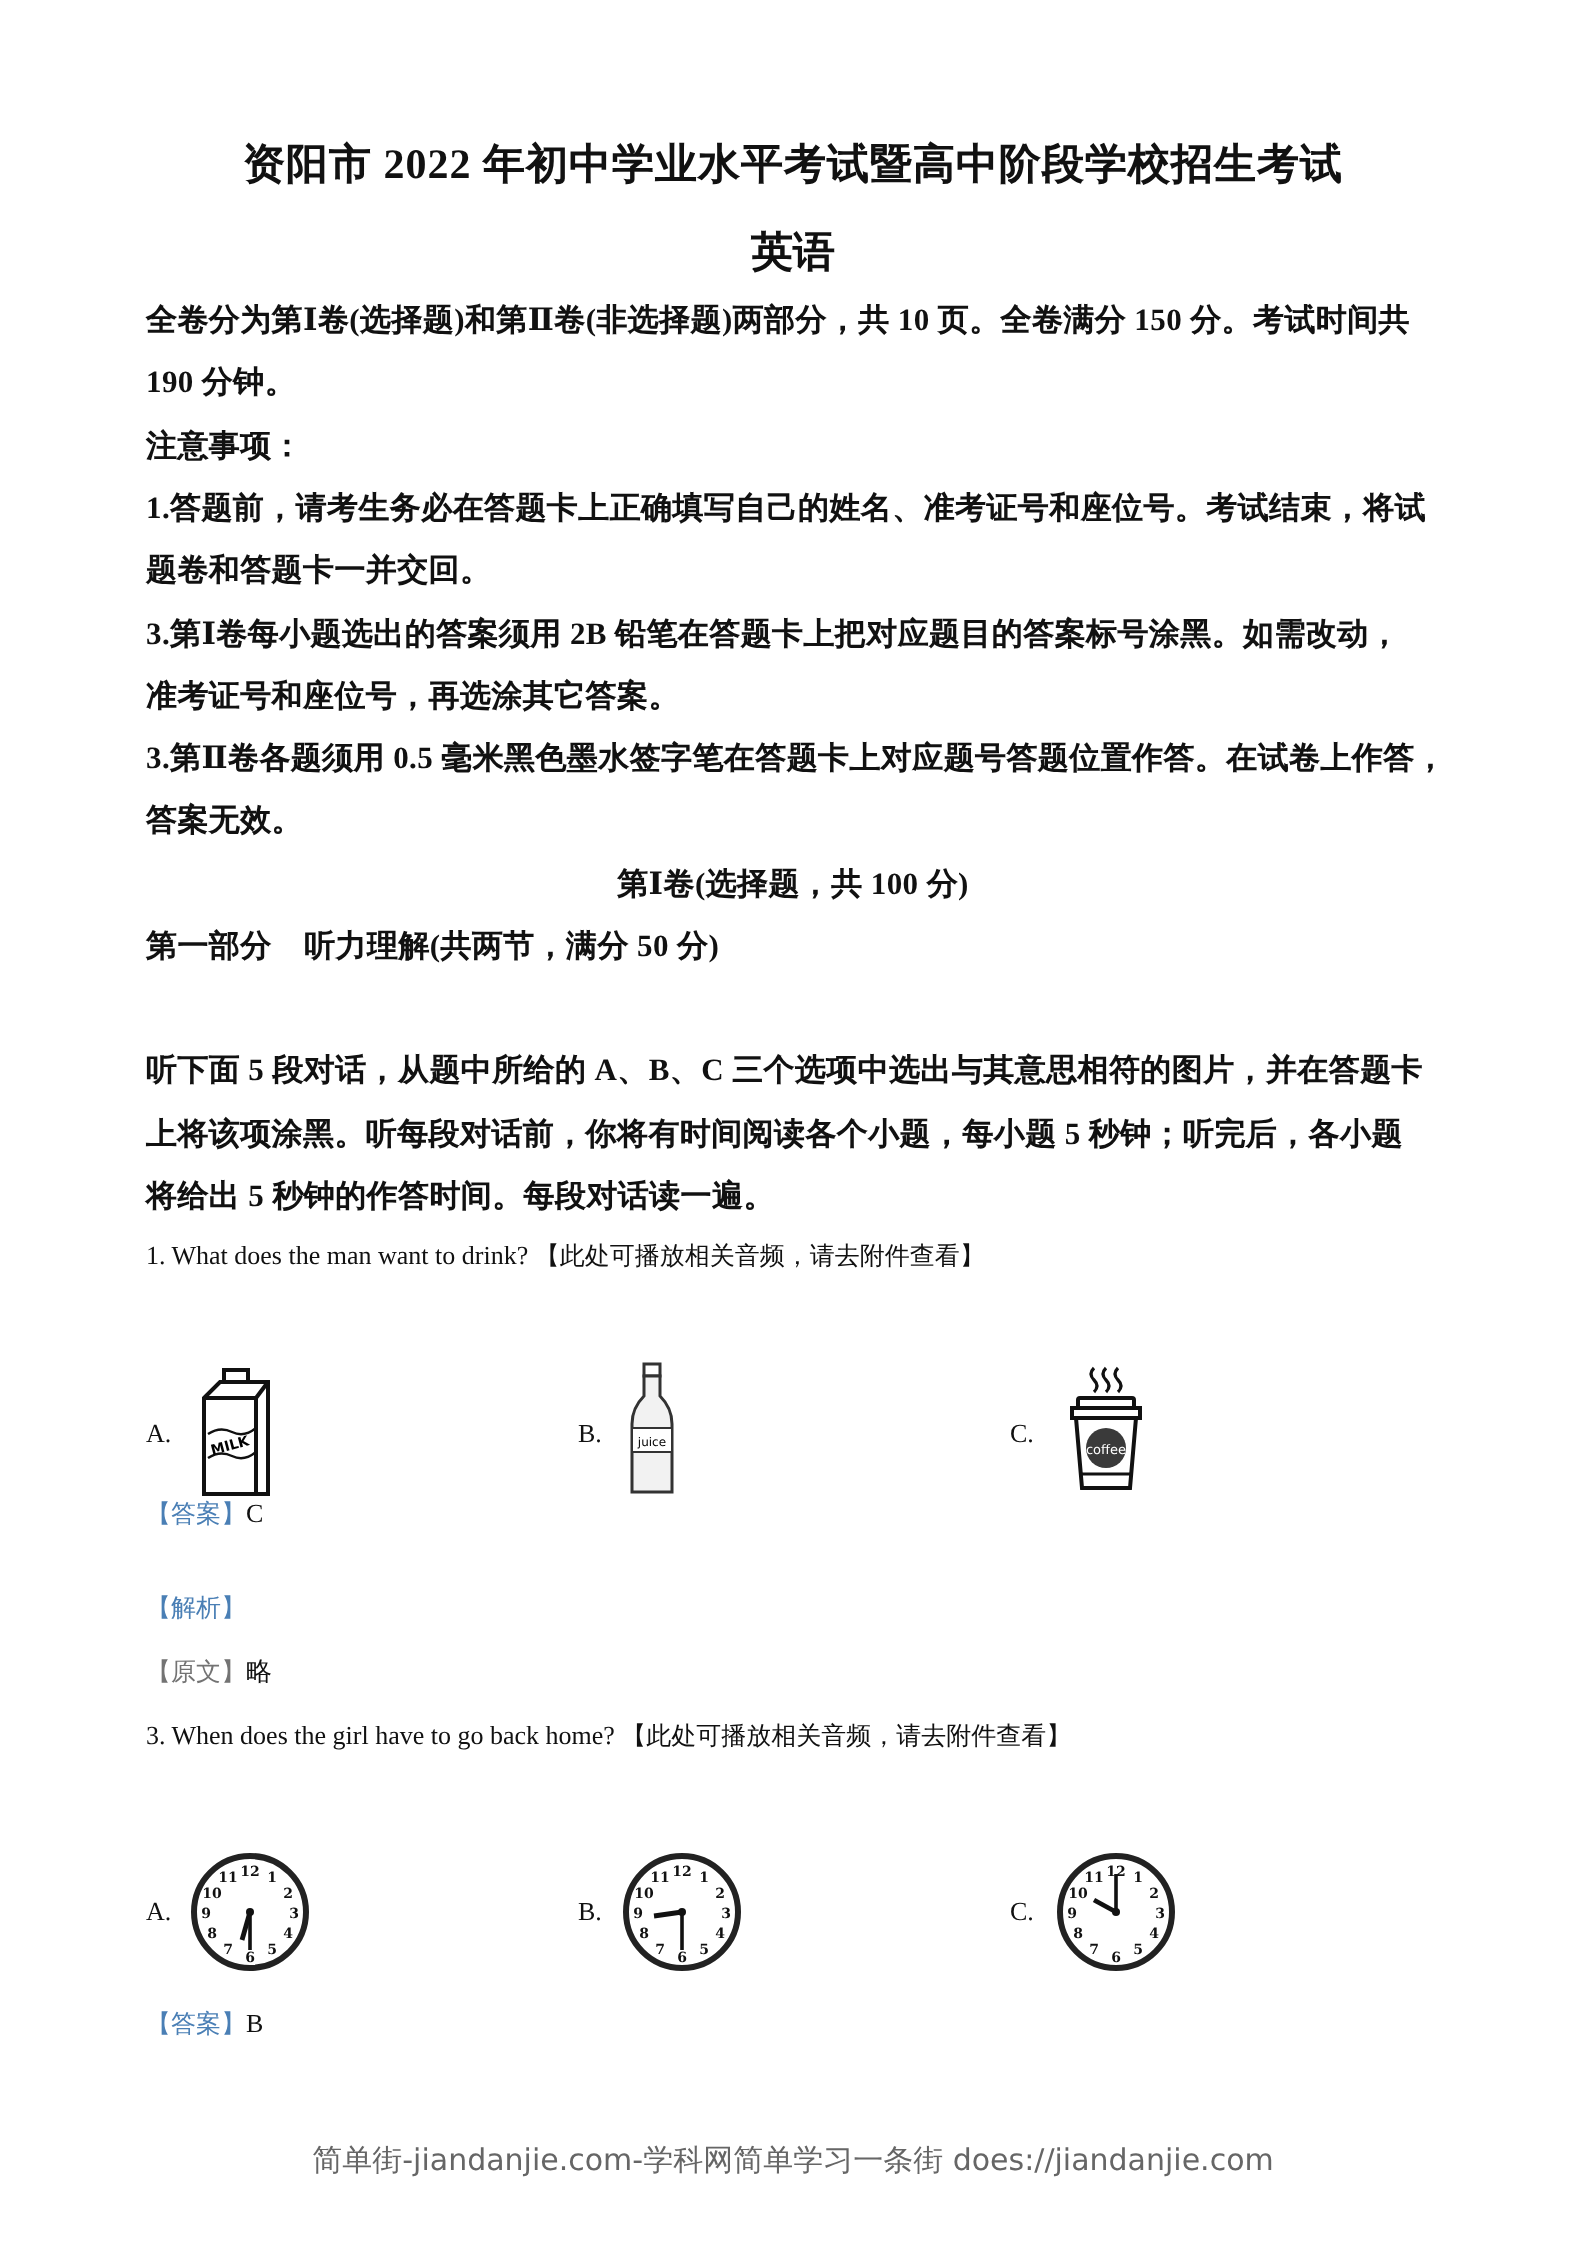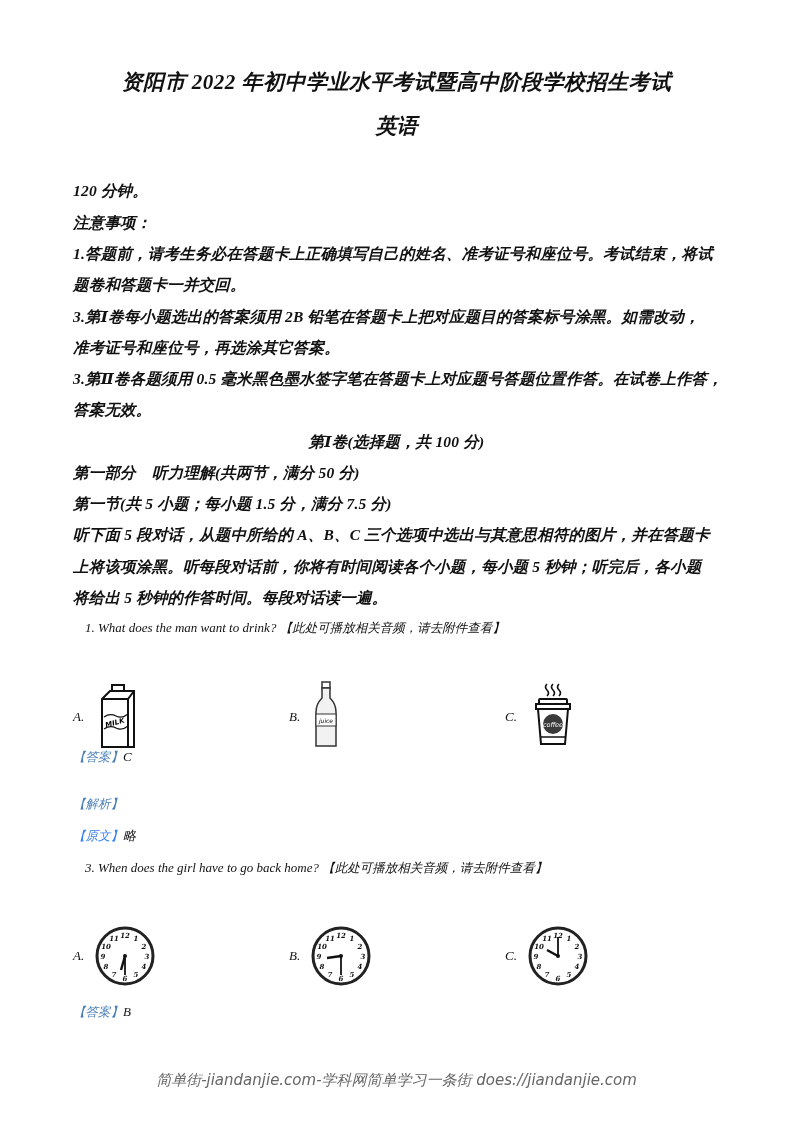--- a/index.html
+++ b/index.html
@@ -1,51 +1,51 @@
 <!DOCTYPE html>
 <html><head>
 <meta charset="utf-8">
 <style>
   html, body { margin:0; padding:0; background:#ffffff; }
   body { width:793px; height:1122px; position:relative; overflow:hidden; color:#111; font-family:"Liberation Serif","DejaVu Serif",serif; }
-  .page { position:absolute; left:0; top:0; width:701px; height:1122px;font-style:italic; }
+  .page { position:absolute; left:0; top:0; width:701px; height:1122px; }
   .title { position:absolute; left:0; width:793px; text-align:center; font-weight:bold; }
   .t1 { top:68px; font-size:21px; letter-spacing:0.5px; }
   .t2 { top:112px; font-size:21px; }
   .bline { position:absolute; left:73px; width:660px; font-size:15.5px; font-weight:bold; white-space:nowrap; letter-spacing:0.2px; }
   .center { left:0; width:793px; text-align:center; }
-  .q { position:absolute; left:73px; font-size:13px; white-space:nowrap;margin-left:12px; }
+  .q { position:absolute; left:73px; font-size:13px; white-space:nowrap; }
   .q .note { font-family:"DejaVu Sans","Liberation Sans",sans-serif; font-size:12.5px; }
   .opt { position:absolute; font-size:13px; }
   .lab { position:absolute; left:73px; font-size:13px; white-space:nowrap; }
   .lab .br { color:#4a7fb5; font-family:"DejaVu Sans",sans-serif; font-size:12.5px; }
-  .lab .br.dark { color:#3b82f6; }
+  .lab .br.dark { color:#737373; }
   .img { position:absolute; }
   .footer { position:absolute; top:1071px; left:0; width:793px; text-align:center; color:#666; font-family:"DejaVu Sans","Liberation Sans",sans-serif; font-size:15px; }
 </style>
 </head>
 <body>
 
 <div class="page">
 
   <div class="title t1">资阳市 2022 年初中学业水平考试暨高中阶段学校招生考试</div>
   <div class="title t2">英语</div>
 
-  <div class="bline" style="top:181px">120 分钟。</div>
+  <div class="bline" style="top:150px">全卷分为第Ⅰ卷(选择题)和第Ⅱ卷(非选择题)两部分，共 10 页。全卷满分 150 分。考试时间共</div>
+  <div class="bline" style="top:181px">190 分钟。</div>
   <div class="bline" style="top:213px">注意事项：</div>
   <div class="bline" style="top:244px">1.答题前，请考生务必在答题卡上正确填写自己的姓名、准考证号和座位号。考试结束，将试</div>
   <div class="bline" style="top:275px">题卷和答题卡一并交回。</div>
   <div class="bline" style="top:307px">3.第Ⅰ卷每小题选出的答案须用 2B 铅笔在答题卡上把对应题目的答案标号涂黑。如需改动，</div>
   <div class="bline" style="top:338px">准考证号和座位号，再选涂其它答案。</div>
   <div class="bline" style="top:369px">3.第Ⅱ卷各题须用 0.5 毫米黑色墨水签字笔在答题卡上对应题号答题位置作答。在试卷上作答，</div>
   <div class="bline" style="top:400px">答案无效。</div>
 
   <div class="bline center" style="top:432px">第Ⅰ卷(选择题，共 100 分)</div>
   <div class="bline" style="top:463px; white-space:pre">第一部分    听力理解(共两节，满分 50 分)</div>
-  <div class="bline" style="top:494px">第一节(共 5 小题；每小题 1.5 分，满分 7.5 分)</div>
   <div class="bline" style="top:525px">听下面 5 段对话，从题中所给的 A、B、C 三个选项中选出与其意思相符的图片，并在答题卡</div>
   <div class="bline" style="top:557px">上将该项涂黑。听每段对话前，你将有时间阅读各个小题，每小题 5 秒钟；听完后，各小题</div>
   <div class="bline" style="top:588px">将给出 5 秒钟的作答时间。每段对话读一遍。</div>
 
   <div class="q" style="top:620px">
     <span>1. What does the man want to drink?</span>
     <span class="note">【此处可播放相关音频，请去附件查看】</span>
   </div>
 
   <div class="opt" style="left:73px; top:709px">A.</div>

